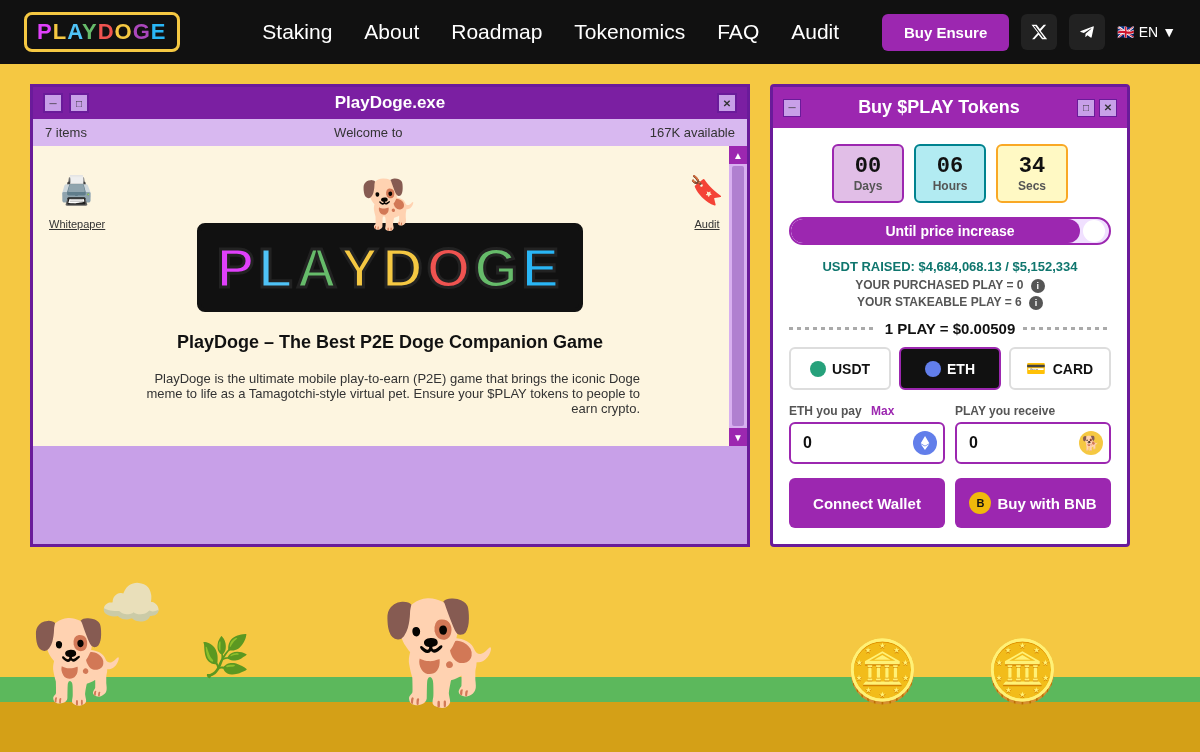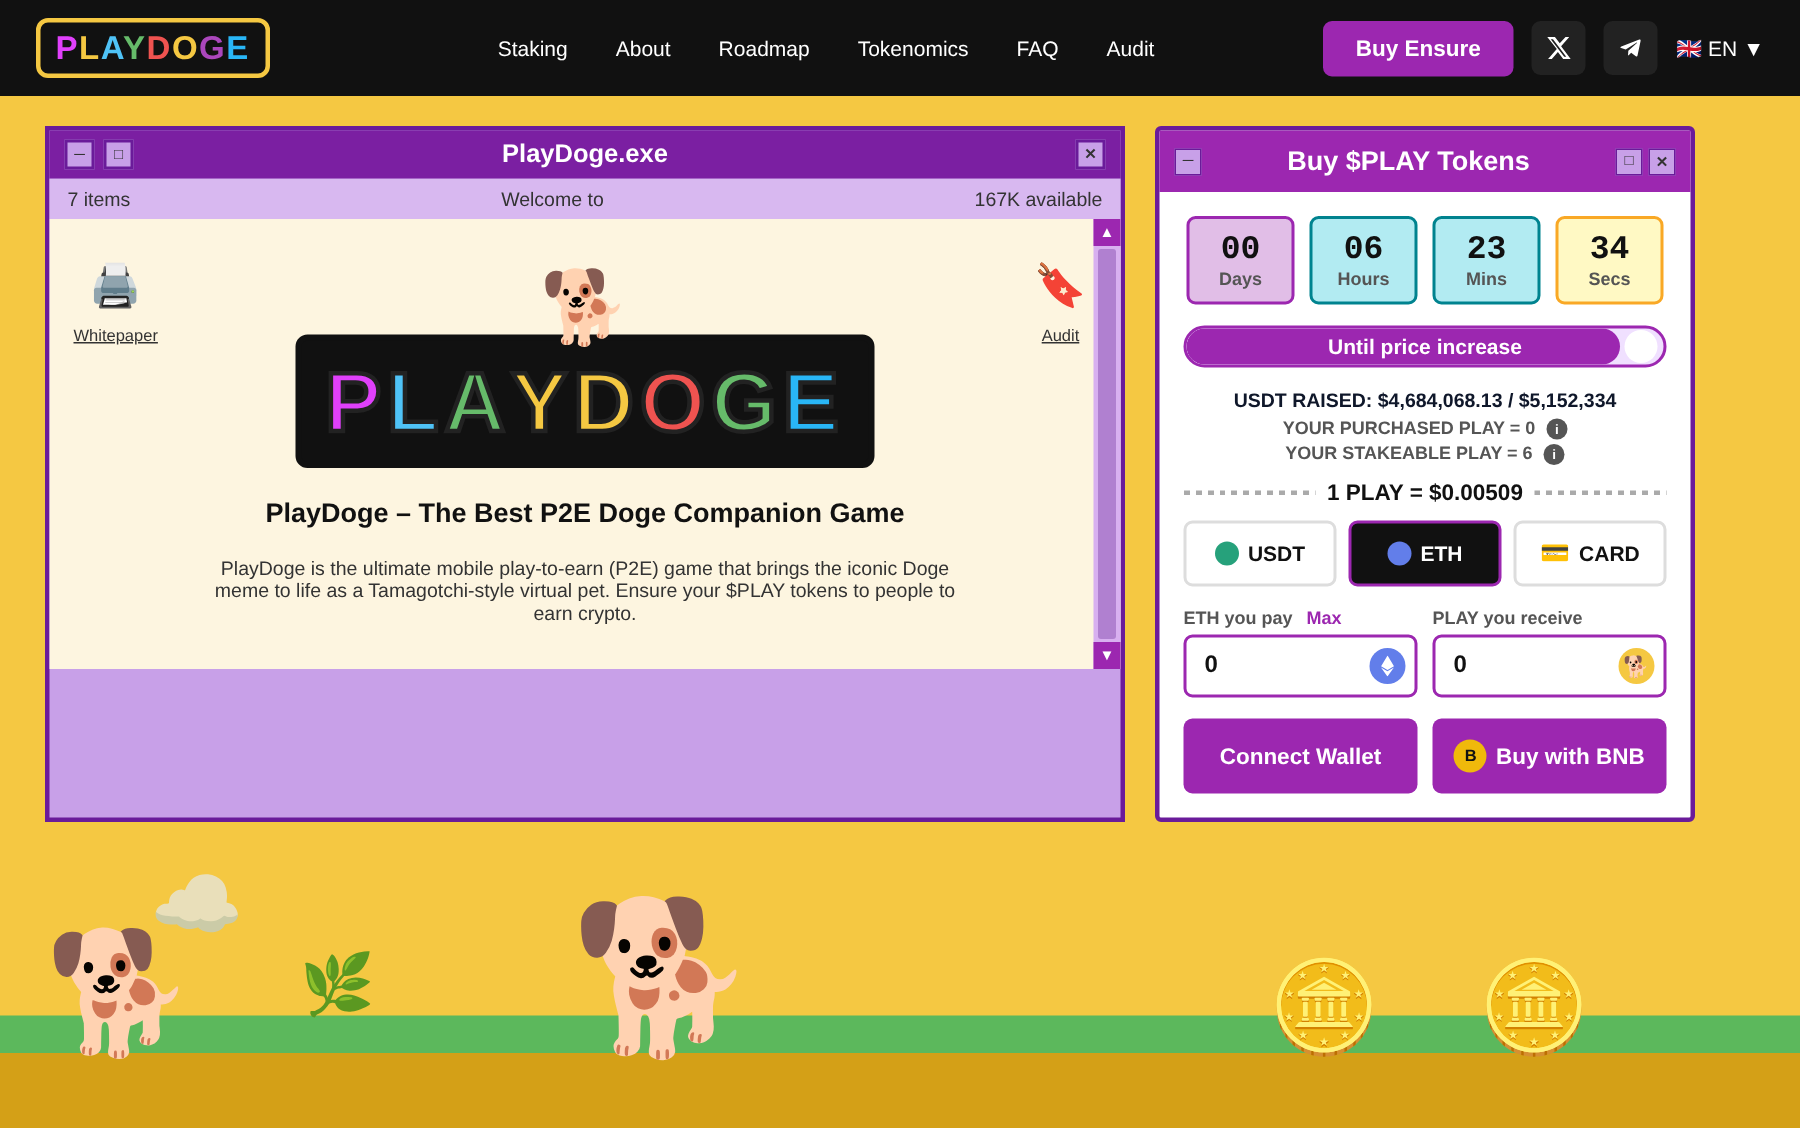--- a/index.html
+++ b/index.html
@@ -45,21 +45,21 @@
     .logo-text .e { color: #29b6f6; }
     nav {
       display: flex;
       gap: 32px;
       flex: 1;
       justify-content: center;
     }
     nav a {
       color: #fff;
       text-decoration: none;
-      font-size: 14px;
+      font-size: 21px;
       font-weight: 500;
       cursor: pointer;
     }
     .header-right {
       display: flex;
       align-items: center;
       gap: 12px;
     }
     .buy-tokens-btn {
       background: #9c27b0;
@@ -225,21 +225,21 @@
     .window-tagline {
       font-size: 18px;
       font-weight: 700;
       color: #111;
       margin-bottom: 18px;
       text-align: center;
     }
     .window-desc {
       font-size: 13px;
       color: #333;
-      text-align: center;
+      text-align: right;
       max-width: 500px;
     }
 
     
     .buy-panel {
       width: 360px;
       background: #fff;
       border: 3px solid #6a1b9a;
       border-radius: 4px;
       padding: 0;
@@ -343,21 +343,21 @@
       z-index: 3;
     }
 
     .raised-info {
       text-align: center;
       margin-bottom: 8px;
     }
     .raised-info p {
       font-size: 13px;
       font-weight: 700;
-      color: #0f172a;
+      color: #0f766e;
       margin-bottom: 4px;
     }
     .raised-info .sub {
       font-size: 12px;
       color: #555;
       margin-bottom: 2px;
     }
 
     .price-row {
       display: flex;
@@ -641,24 +641,20 @@
 
       <div class="countdown">
         <div class="countdown-item purple">
           <span class="countdown-num">00</span>
           <span class="countdown-label">Days</span>
         </div>
         <div class="countdown-item cyan">
           <span class="countdown-num">06</span>
           <span class="countdown-label">Hours</span>
         </div>
-        <div class="countdown-item cyan">
-          <span class="countdown-num">23</span>
-          <span class="countdown-label">Mins</span>
-        </div>
         <div class="countdown-item yellow">
           <span class="countdown-num">34</span>
           <span class="countdown-label">Secs</span>
         </div>
       </div>
 
       <div class="progress-bar-wrap">
         <div class="progress-bar-fill"></div>
         <span class="progress-bar-label">Until price increase</span>
         <div class="progress-toggle"></div>

